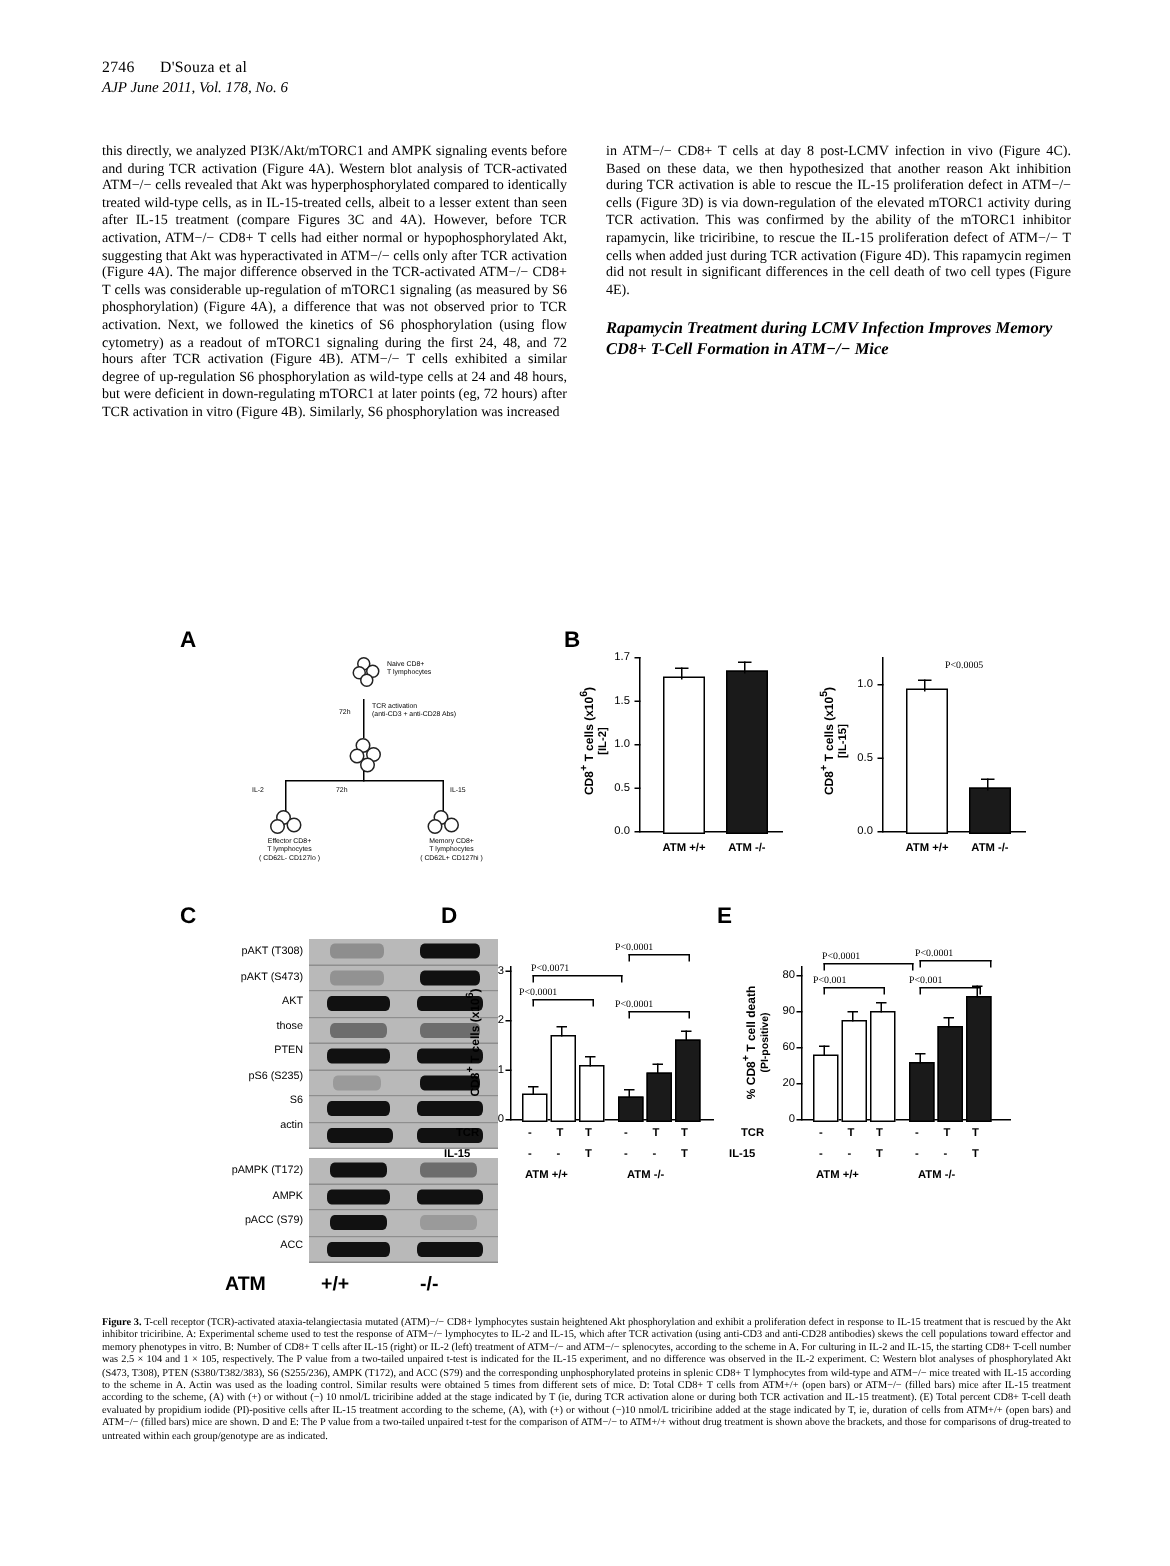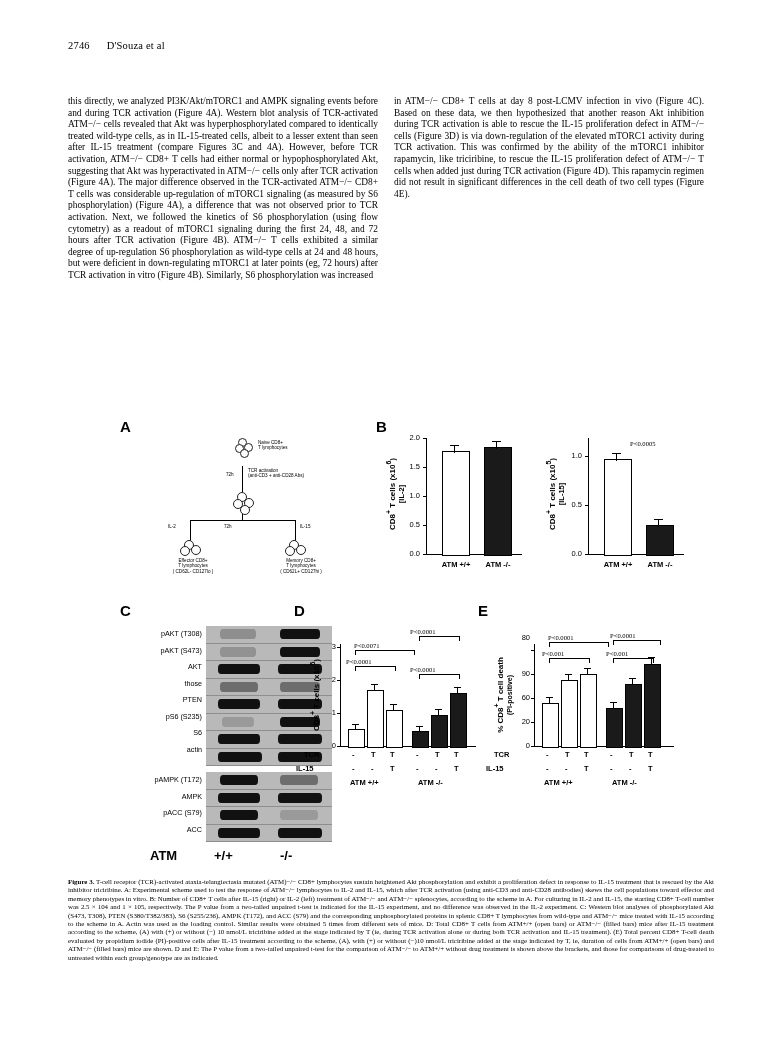--- a/index.html
+++ b/index.html
@@ -35,21 +35,21 @@
     font-style: italic;
     font-size: 10px;
     margin-top: 2px;
   }
   
   .cols {
     position: absolute;
     left: 68px; top: 96px;
     width: 646px;
     display: flex;
-    gap: 16px;
+    gap: 26px;
   }
   .col {
     width: 310px;
     font-size: 9.4px;
     line-height: 11.6px;
     text-align: justify;
     hyphens: auto;
   }
   .col p { margin: 0 0 0 0; text-indent: 0; }
   .sechead {
@@ -208,28 +208,30 @@
 </head>
 <body>
 
 <div class="page">
 
   <div class="header">
     <div class="hdr-line1">
       <span class="hdr-pageno">2746</span>
       <span>D'Souza et al</span>
     </div>
+    <div class="hdr-line2">AJP June 2011, Vol. 178, No. 6</div>
   </div>
 
   <div class="cols">
     <div class="col">
       <p>this directly, we analyzed PI3K/Akt/mTORC1 and AMPK signaling events before and during TCR activation (Figure 4A). Western blot analysis of TCR-activated ATM−/− cells revealed that Akt was hyperphosphorylated compared to identically treated wild-type cells, as in IL-15-treated cells, albeit to a lesser extent than seen after IL-15 treatment (compare Figures 3C and 4A). However, before TCR activation, ATM−/− CD8+ T cells had either normal or hypophosphorylated Akt, suggesting that Akt was hyperactivated in ATM−/− cells only after TCR activation (Figure 4A). The major difference observed in the TCR-activated ATM−/− CD8+ T cells was considerable up-regulation of mTORC1 signaling (as measured by S6 phosphorylation) (Figure 4A), a difference that was not observed prior to TCR activation. Next, we followed the kinetics of S6 phosphorylation (using flow cytometry) as a readout of mTORC1 signaling during the first 24, 48, and 72 hours after TCR activation (Figure 4B). ATM−/− T cells exhibited a similar degree of up-regulation S6 phosphorylation as wild-type cells at 24 and 48 hours, but were deficient in down-regulating mTORC1 at later points (eg, 72 hours) after TCR activation in vitro (Figure 4B). Similarly, S6 phosphorylation was increased</p>
     </div>
     <div class="col">
       <p>in ATM−/− CD8+ T cells at day 8 post-LCMV infection in vivo (Figure 4C). Based on these data, we then hypothesized that another reason Akt inhibition during TCR activation is able to rescue the IL-15 proliferation defect in ATM−/− cells (Figure 3D) is via down-regulation of the elevated mTORC1 activity during TCR activation. This was confirmed by the ability of the mTORC1 inhibitor rapamycin, like triciribine, to rescue the IL-15 proliferation defect of ATM−/− T cells when added just during TCR activation (Figure 4D). This rapamycin regimen did not result in significant differences in the cell death of two cell types (Figure 4E).</p>
+      <div class="sechead">Rapamycin Treatment during LCMV Infection Improves Memory CD8+ T-Cell Formation in ATM−/− Mice</div>
     </div>
   </div>
 
   <div class="figure">
 
     <div class="panel-letter" style="left:52px; top:0px;">A</div>
     <div class="panel-letter" style="left:308px; top:0px;">B</div>
     <div class="panel-letter" style="left:52px; top:184px;">C</div>
     <div class="panel-letter" style="left:226px; top:184px;">D</div>
     <div class="panel-letter" style="left:410px; top:184px;">E</div>
@@ -283,21 +285,21 @@
 
       <div class="axisline" style="left:40px; top:6px; width:1px; height:116px;"></div>
       <div class="axisline" style="left:40px; top:122px; width:96px; height:1px;"></div>
 
       <div class="ytitle" style="left:2px; top:122px; width:120px;">CD8<sup>+</sup> T cells (x10<sup>6</sup>)<br><span style="font-size:7.5px;">[IL-2]</span></div>
 
       <div class="ytick" style="left:12px; top:117px;">0.0</div>
       <div class="ytick" style="left:12px; top:88px;">0.5</div>
       <div class="ytick" style="left:12px; top:59px;">1.0</div>
       <div class="ytick" style="left:12px; top:30px;">1.5</div>
-      <div class="ytick" style="left:12px; top:1px;">2.0</div>
+      <div class="ytick" style="left:12px; top:1px;">1.7</div>
       <div class="tickmark" style="left:37px; top:122px; width:4px; height:1px;"></div>
       <div class="tickmark" style="left:37px; top:93px; width:4px; height:1px;"></div>
       <div class="tickmark" style="left:37px; top:64px; width:4px; height:1px;"></div>
       <div class="tickmark" style="left:37px; top:35px; width:4px; height:1px;"></div>
       <div class="tickmark" style="left:37px; top:6px; width:4px; height:1px;"></div>
 
       <div class="bar open" style="left:56px; top:19px; width:26px; height:103px;"></div>
       <div class="bar filled" style="left:98px; top:15px; width:26px; height:107px;"></div>
       <div class="errbar" style="left:68px; top:13px; height:8px;"></div>
       <div class="errcap" style="left:64px; top:13px; width:9px;"></div>
@@ -469,21 +471,21 @@
     </div>
 
     <div class="chartbox" style="left:424px; top:196px; width:200px; height:150px;">
       <div class="axisline" style="left:42px; top:30px; width:1px; height:102px;"></div>
       <div class="axisline" style="left:42px; top:132px; width:140px; height:1px;"></div>
       <div class="ytitle" style="left:4px; top:132px; width:102px;">% CD8<sup>+</sup> T cell death<br><span style="font-size:7px;">(PI-positive)</span></div>
       <div class="ytick" style="left:16px; top:127px;">0</div>
       <div class="ytick" style="left:16px; top:103px;">20</div>
       <div class="ytick" style="left:16px; top:79px;">60</div>
       <div class="ytick" style="left:16px; top:55px;">90</div>
-      <div class="ytick" style="left:16px; top:19px;">80</div>
+      <div class="ytick" style="left:16px; top:31px;">80</div>
       <div class="tickmark" style="left:39px; top:132px; width:4px; height:1px;"></div>
       <div class="tickmark" style="left:39px; top:108px; width:4px; height:1px;"></div>
       <div class="tickmark" style="left:39px; top:84px; width:4px; height:1px;"></div>
       <div class="tickmark" style="left:39px; top:60px; width:4px; height:1px;"></div>
       <div class="tickmark" style="left:39px; top:36px; width:4px; height:1px;"></div>
 
       <div class="bar open" style="left:50px;  top:89px;  width:15px; height:43px;"></div>
       <div class="bar open" style="left:69px;  top:66px;  width:15px; height:66px;"></div>
       <div class="bar open" style="left:88px;  top:60px;  width:15px; height:72px;"></div>
       <div class="bar filled" style="left:114px; top:94px;  width:15px; height:38px;"></div>

